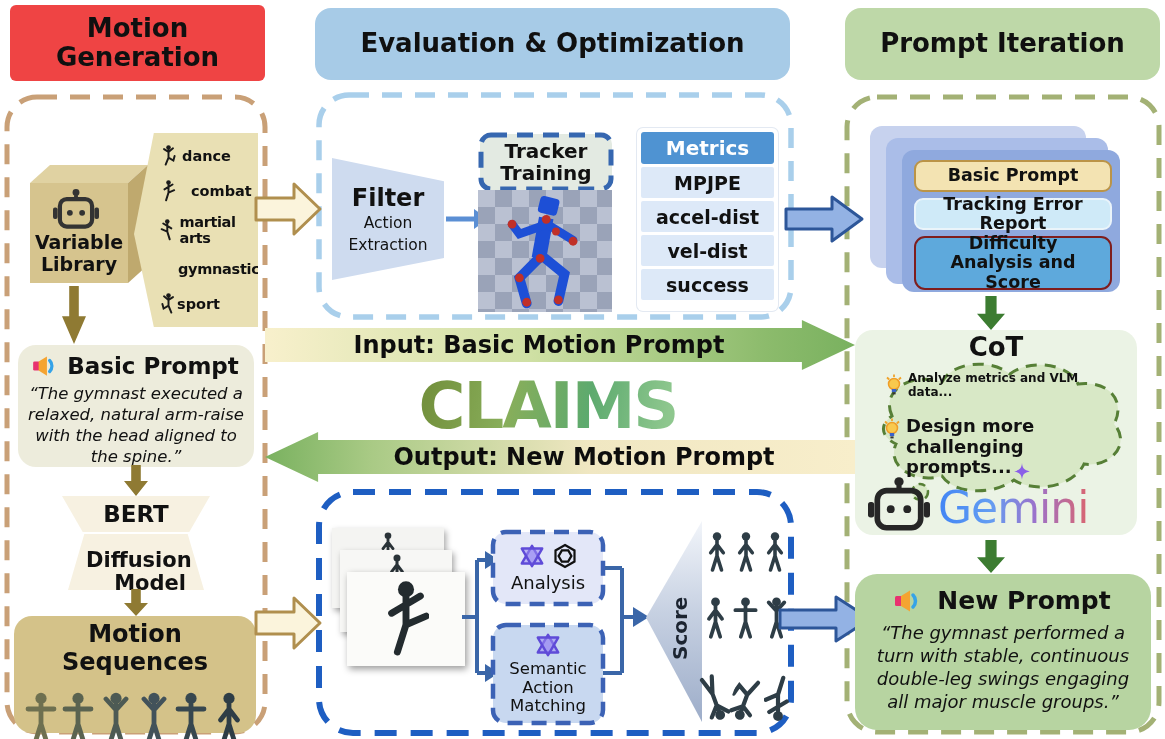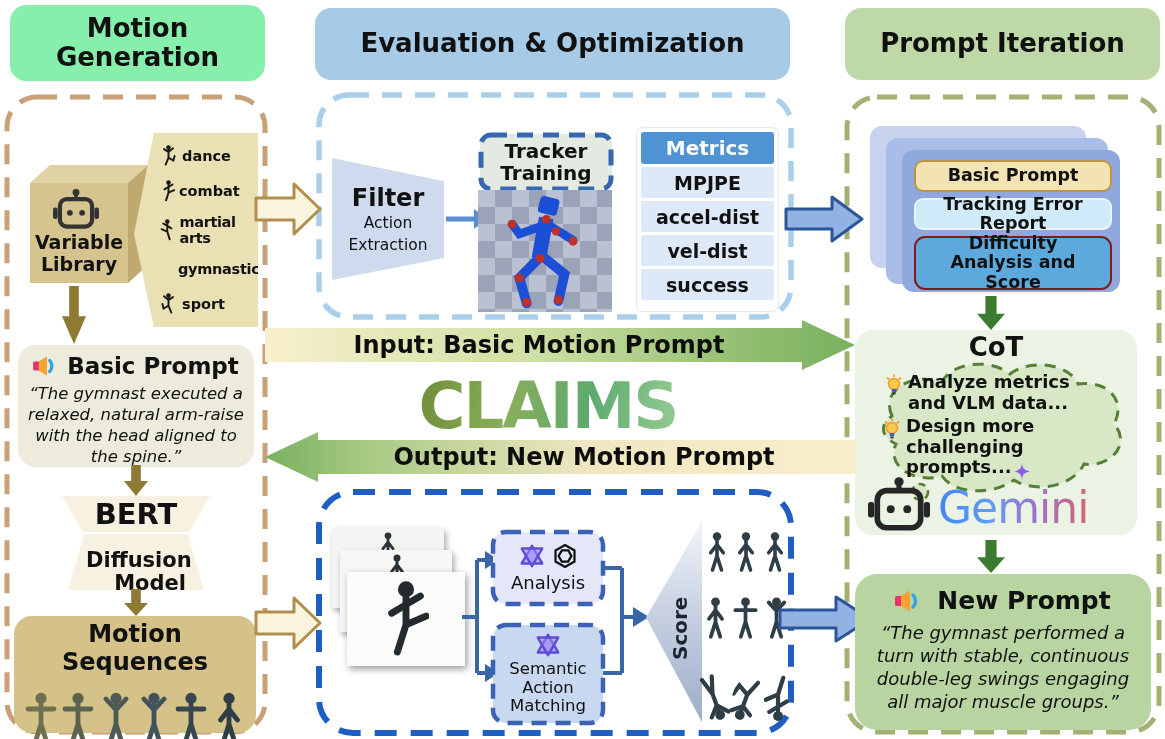--- a/index.html
+++ b/index.html
@@ -51,21 +51,21 @@
         <circle cx="8" cy="3.2" r="2.8" fill="currentColor" stroke="none"></circle>
         <path d="M8 6 V15.5 M8 8.5 L2.5 5 M8 8.5 L13.5 4 M8 15.5 L4.5 24 M8 15.5 L14 19 L15.5 13.5" fill="none" stroke="currentColor" stroke-width="2.4" stroke-linecap="round"></path>
       </g>
       <g id="p-kick">
         <circle cx="8" cy="3.2" r="2.8" fill="currentColor" stroke="none"></circle>
         <path d="M8 6 V15.5 M8 8.5 L3 11.5 M8 8.5 L13 5.5 M8 15.5 L5 25 M8 15.5 L15 12.5" fill="none" stroke="currentColor" stroke-width="2.4" stroke-linecap="round"></path>
       </g>
     </defs>
   </svg>
 
-  <div class="hdr" style="left:10px;top:5px;width:255px;height:76px;background:#86efac;">
+  <div class="hdr" style="left:10px;top:5px;width:255px;height:76px;background:#ef4444;border-radius:6px;">
     <span style="width:200px;">Motion Generation</span>
   </div>
   <div class="hdr" style="left:315px;top:8px;width:475px;height:72px;background:#a7cbe7;">
     <span>Evaluation &amp; Optimization</span>
   </div>
   <div class="hdr" style="left:845px;top:8px;width:315px;height:72px;background:#bed8a8;">
     <span>Prompt Iteration</span>
   </div>
 
   <svg class="abs" style="left:4px;top:94px;" width="264" height="641">
@@ -99,39 +99,39 @@
 
   <div class="abs" style="left:134px;top:133px;width:124px;height:194px;background:#e9e0b4;
        clip-path:polygon(16% 0,100% 0,100% 100%,16% 100%,0 52%);
        display:flex;flex-direction:column;justify-content:space-around;padding:6px 0 6px 26px;box-sizing:border-box;">
     <div style="display:flex;align-items:center;gap:5px;">
       <svg width="17" height="22" viewBox="0 0 16 27" style="color:#1a1a1a">
           <use href="#p-dance"></use>
         </svg>
       <span style="font-size:14.5px;font-weight:bold;">dance</span>
     </div>
-    <div style="display:flex;align-items:center;gap:2px;">
+    <div style="display:flex;align-items:center;gap:14px;">
       <svg width="17" height="22" viewBox="0 0 16 27" style="color:#1a1a1a">
           <use href="#p-kick"></use>
         </svg>
       <span style="font-size:14.5px;font-weight:bold;">combat</span>
     </div>
     <div style="display:flex;align-items:center;gap:5px;">
       <svg width="17" height="22" viewBox="0 0 16 27" style="color:#1a1a1a;transform:scaleX(-1)">
           <use href="#p-kick"></use>
         </svg>
       <span style="font-size:14.5px;font-weight:bold;letter-spacing:-0.4px;">martial arts</span>
     </div>
     <div style="display:flex;align-items:center;gap:18px;">
       <svg width="17" height="22" viewBox="0 0 16 27" style="color:#1a1a1a;transform:rotate(80deg)">
           <use href="#p-armsup"></use>
         </svg>
       <span style="font-size:14.5px;font-weight:bold;letter-spacing:-0.3px;">gymnastics</span>
     </div>
-    <div style="display:flex;align-items:center;gap:5px;">
+    <div style="display:flex;align-items:center;">
       <svg width="17" height="22" viewBox="0 0 16 27" style="color:#1a1a1a;transform:scaleX(-1)">
           <use href="#p-dance"></use>
         </svg>
       <span style="font-size:14.5px;font-weight:bold;">sport</span>
     </div>
   </div>
 
   <div class="arr-down tan" style="left:62px;top:286px;width:24px;height:58px;"></div>
 
   <div class="box" style="left:18px;top:345px;width:236px;height:122px;background:#edecdc;">
@@ -141,21 +141,21 @@
         <polygon points="6,7 15,1.5 15,22.5 6,17" fill="#f5a431"></polygon>
         <path d="M18 6 A8.5 8.5 0 0 1 18 18" stroke="#35a3e8" stroke-width="3.5" fill="none" stroke-linecap="round"></path>
       </svg>
       <span>Basic Prompt</span>
     </div>
     <div class="quote" style="margin:4px 8px 0 8px;font-size:16.5px;">“The gymnast executed a relaxed, natural arm-raise with the head aligned to the spine.”</div>
   </div>
 
   <div class="arr-down tan" style="left:124px;top:465px;width:24px;height:31px;"></div>
 
-  <div class="trap" style="left:62px;top:496px;width:148px;height:36px;font-size:29px;
+  <div class="trap" style="left:62px;top:496px;width:148px;height:36px;font-size:23px;
        clip-path:polygon(0 0,100% 0,86% 100%,14% 100%);">
     <span>BERT</span>
   </div>
   <div class="trap" style="left:68px;top:534px;width:136px;height:56px;font-size:21px;line-height:1.1;
        clip-path:polygon(12% 0,88% 0,100% 100%,0 100%);">
     <span style="width:100px;text-align:right;margin-top:20px;">Diffusion Model</span>
   </div>
 
   <div class="arr-down tan" style="left:124px;top:589px;width:24px;height:27px;"></div>
 
@@ -386,21 +386,21 @@
     <svg width="20" height="22" viewBox="0 0 20 22" style="flex:none;margin-top:2px;">
       <g stroke="#f0a32a" stroke-width="1.8">
           <line x1="10" y1="0.5" x2="10" y2="3"></line>
           <line x1="3" y1="3.5" x2="5.2" y2="5.5"></line>
           <line x1="17" y1="3.5" x2="14.8" y2="5.5"></line>
         </g>
       <circle cx="10" cy="10" r="5.5" fill="#f8c94d" stroke="#ef9d28" stroke-width="1.5"></circle>
       <rect x="7.8" y="15" width="4.4" height="3" fill="#3b62c9"></rect>
         <rect x="8.4" y="18.4" width="3.2" height="2" fill="#333"></rect>
     </svg>
-    <div style="font-size:18px;font-weight:bold;line-height:1.15;width:190px;">Analyze metrics and VLM data...</div>
+    <div style="font-size:12px;font-weight:bold;line-height:1.15;width:190px;">Analyze metrics and VLM data...</div>
   </div>
   <div class="abs" style="left:882px;top:416px;width:236px;display:flex;gap:4px;">
     <svg width="20" height="22" viewBox="0 0 20 22" style="flex:none;margin-top:2px;">
       <g stroke="#f0a32a" stroke-width="1.8">
           <line x1="10" y1="0.5" x2="10" y2="3"></line>
           <line x1="3" y1="3.5" x2="5.2" y2="5.5"></line>
           <line x1="17" y1="3.5" x2="14.8" y2="5.5"></line>
         </g>
       <circle cx="10" cy="10" r="5.5" fill="#f8c94d" stroke="#ef9d28" stroke-width="1.5"></circle>
       <rect x="7.8" y="15" width="4.4" height="3" fill="#3b62c9"></rect>

